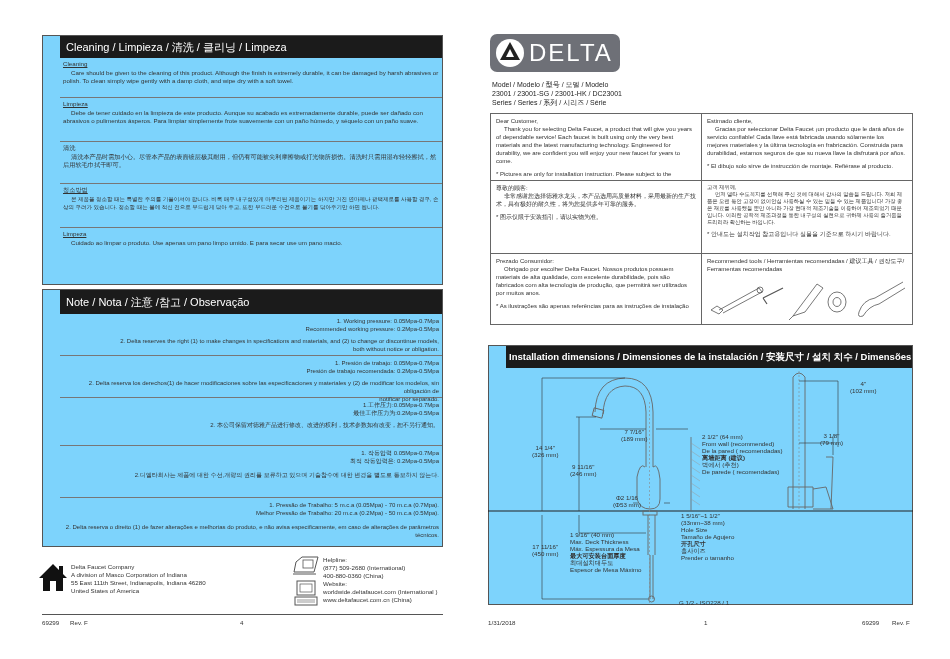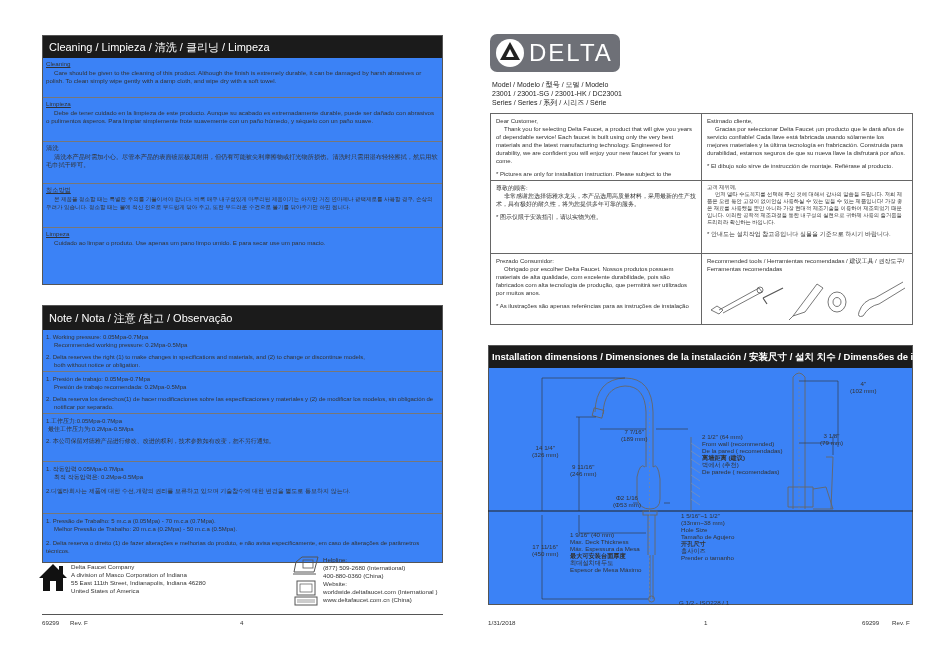--- a/index.html
+++ b/index.html
@@ -1,19 +1,19 @@
 <!DOCTYPE html>
 <html><head>
 <meta charset="utf-8">
 <style>
   html, body { margin:0; padding:0; background:#fff; }
   body { width:950px; height:659px; position:relative; overflow:hidden;
          font-family:"Liberation Sans", "DejaVu Sans", sans-serif; color:#333; }
   .abs { position:absolute; }
-  .box { position:absolute; border:1px solid #555; box-sizing:border-box; background:#3b82f6; }
+  .box { position:absolute; border:1px solid #555; box-sizing:border-box; background:#7dd3fc;padding-left:17px; }
   .hdr { background:#1b1b1b; color:#fff; font-size:11px; padding:0 6px; display:flex; align-items:center; box-sizing:border-box; }
   .sec { border-bottom:1px solid #777; box-sizing:border-box; padding:2px 3px; font-size:6.2px; line-height:8px; }
   .sec:last-child { border-bottom:none; }
   .sec .ttl { text-decoration:underline; margin-bottom:1px; display:block; }
   .ind { text-indent:8px; display:block; }
   .note-group { border-bottom:1px solid #777; box-sizing:border-box; padding:3px 3px; font-size:6px; line-height:8px; }
   .note-group:last-child { border-bottom:none; }
   .note-item { margin-bottom:4px; }
   .sub { padding-left:8px; display:block; }
   .footer-text { font-size:6.2px; line-height:8px; color:#333; }
@@ -46,21 +46,21 @@
   <div class="sec" style="height:44px;">
     <span class="ttl">청소방법</span>
     <span class="ind" style="font-size:5.5px;">본 제품을 청소할 때는 특별한 주의를 기울이셔야 합니다. 비록 매우 내구성있게 마무리된 제품이기는 하지만 거친 연마제나 광택제로를 사용할 경우, 손상의 우려가 있습니다. 청소할 때는 물에 적신 천으로 부드럽게 닦아 주고, 또한 부드러운 수건으로 물기를 닦아주기만 하면 됩니다.</span>
   </div>
   <div class="sec" style="height:56px;">
     <span class="ttl">Limpeza</span>
     <span class="ind">Cuidado ao limpar o produto. Use apenas um pano limpo umido. E para secar use um pano macio.</span>
   </div>
 </div>
 
-<div class="box" style="left:42px;top:305px;width:401px;height:258px;">
+<div class="box" style="left:42px;top:289px;width:401px;height:258px;text-align:right;">
   <div class="hdr" style="height:24px;">
     <span style="font-size:11px;">Note / Nota / 注意 /참고 / Observação</span>
   </div>
   <div class="note-group" style="height:42px;">
     <div class="note-item"><span>1. Working pressure: 0.05Mpa-0.7Mpa</span><span class="sub">Recommended working pressure: 0.2Mpa-0.5Mpa</span></div>
     <div class="note-item"><span>2. Delta reserves the right (1) to make changes in specifications and materials, and (2) to change or discontinue models,</span><span class="sub">both without notice or obligation.</span></div>
   </div>
   <div class="note-group" style="height:42px;">
     <div class="note-item"><span>1. Presión de trabajo: 0.05Mpa-0.7Mpa</span><span class="sub">Presión de trabajo recomendada: 0.2Mpa-0.5Mpa</span></div>
     <div class="note-item"><span>2. Delta reserva los derechos(1) de hacer modificaciones sobre las especificaciones y materiales y (2) de modificar los modelos, sin obligación de</span><span class="sub">notificar por separado.</span></div>

